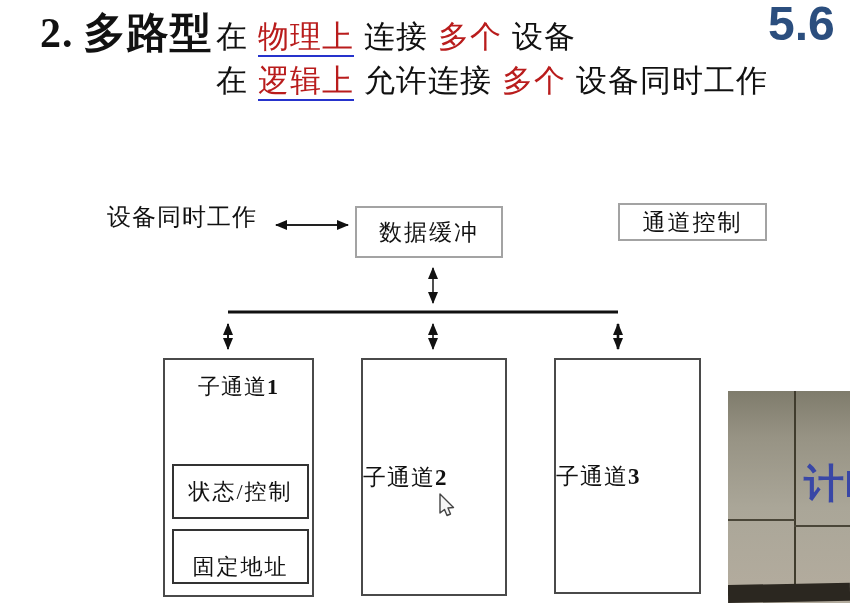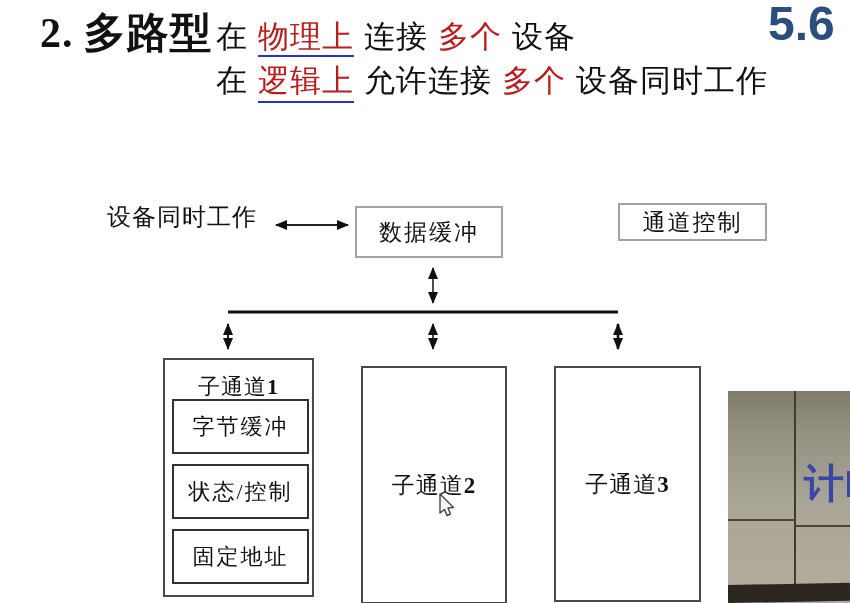--- a/index.html
+++ b/index.html
@@ -21,21 +21,21 @@
   }
   .page-title .num { margin-right: 10px; }
   .section-number {
     left: 768px; top: -4px;
     font-family: "Liberation Sans", "DejaVu Sans", sans-serif;
     font-size: 48px; font-weight: bold; color: #2b4e7e;
     white-space: nowrap;
   }
   .subtitle { left: 216px; font-size: 31px; white-space: nowrap; letter-spacing: 1px; }
   .subtitle-1 { top: 16px; }
-  .subtitle-2 { top: 60px; font-family: Liberation Mono, monospace; }
+  .subtitle-2 { top: 60px; }
   .hl { color: #b91c1c; }
   .hl.u { border-bottom: 2px solid #2633cc; padding-bottom: 1px; }
   .gap { display: inline-block; width: 10px; }
 
   
   .memory-label { left: 107px; top: 201px; font-size: 24px; letter-spacing: 1px; }
   .dbox {
     border: 2px solid #a3a3a3; background: #ffffff;
     display: flex; align-items: center; justify-content: center;
     font-size: 23px; letter-spacing: 2px;
@@ -50,26 +50,26 @@
   .subch1-title { width: 100%; text-align: center; margin-top: 12px; font-size: 22px; letter-spacing: 1px; }
   .bold-num { font-weight: bold; }
   .inner-box {
     position: absolute; left: 7px; width: 137px; height: 55px;
     border: 2px solid #333333; background: #ffffff;
     display: flex; align-items: center; justify-content: center;
     font-size: 22px; letter-spacing: 2px;
   }
   .inner-1 { top: 39px; }
   .inner-2 { top: 104px; }
-  .inner-3 { top: 169px; }
+  .inner-3 { top: 169px; align-items: flex-end; }
 
   .subch-plain {
     border: 2px solid #4a4a4a; background: #ffffff;
-    display: flex; align-items: center; justify-content: center;
-    font-size: 23px; letter-spacing: 1px; margin-top: 8px;
+    display: flex; align-items: center; justify-content: flex-start;
+    font-size: 23px; letter-spacing: 1px;
   }
   .subch2 { left: 361px; top: 358px; width: 146px; height: 238px; }
   .subch3 { left: 554px; top: 358px; width: 147px; height: 236px; }
 
   .connector-layer { left: 0; top: 0; width: 850px; height: 603px; pointer-events: none; }
 
   
   .webcam {
     left: 728px; top: 391px; width: 122px; height: 212px;
     overflow: hidden;
@@ -111,23 +111,20 @@
 </div>
 
 <div class="abs dbox channel-ctrl">
   <span>通道控制</span>
 </div>
 
 <div class="abs subch-outer subch1">
   <div class="subch1-title">
     <span>子通道</span><span class="bold-num">1</span>
   </div>
-  <div class="inner-box inner-1">
-    <span>字节缓冲</span>
-  </div>
   <div class="inner-box inner-2">
     <span>状态/控制</span>
   </div>
   <div class="inner-box inner-3">
     <span>固定地址</span>
   </div>
 </div>
 
 <div class="abs subch-plain subch2">
   <span><span>子通道</span><span class="bold-num">2</span></span>

